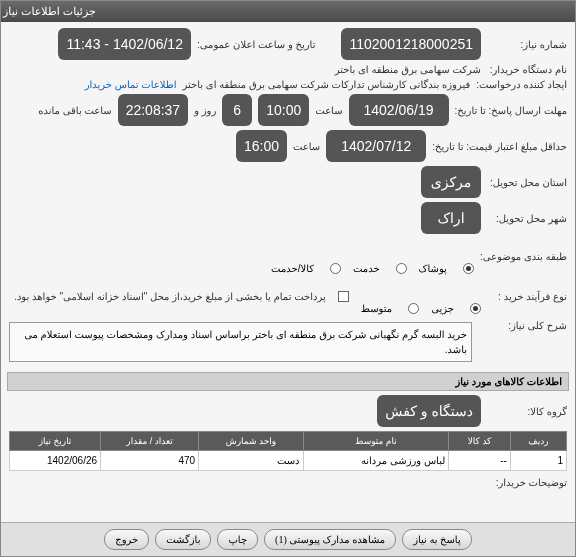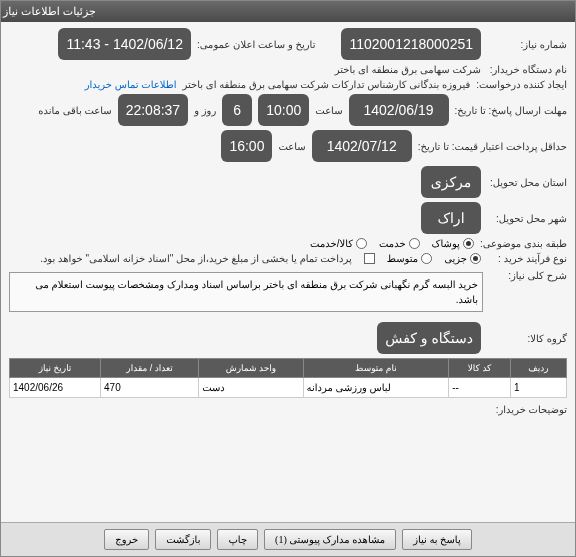--- a/index.html
+++ b/index.html
@@ -63,22 +63,23 @@
   cursor: pointer;
 }
 .radio-group {
   display: flex;
   gap: 12px;
   align-items: center;
 }
 .radio-item {
   display: flex;
   align-items: center;
-  gap: 3px;
-  font-size: 10px;
+  gap: 16px;
+  font-size: 10px;
+  margin-top: 25px;
 }
 .radio {
   width: 11px;
   height: 11px;
   border: 1px solid #666;
   border-radius: 50%;
   background: #fff;
   display: inline-block;
   position: relative;
 }
@@ -126,44 +127,44 @@
   color: #fff;
   padding: 4px 7px;
   border: 1px solid #888;
   font-weight: normal;
   font-size: 9px;
 }
 td {
   background: #fff;
   padding: 4px 3px;
   border: 1px solid #ccc;
-  text-align: left;
+  text-align: right;
 }
 .footer {
   display: flex;
   justify-content: center;
   gap: 6px;
   padding: 6px;
   background: #e0e0e0;
   border-top: 1px solid #aaa;
 }
 .btn {
   background: linear-gradient(#f8f8f8, #d8d8d8);
   border: 1px solid #888;
   padding: 4px 10px;
   font-size: 10px;
   cursor: pointer;
-  border-radius: 2px;
+  border-radius: 10px;
   font-family: Tahoma;
 }
 .sub-label { font-size: 10px; color: #333; }
 .group-row {
   display: flex;
   align-items: center;
-  gap: 4px;
+  gap: 15px;
   margin-bottom: 4px;
 }
 </style>
 </head>
 <body>
 
 <div class="window">
   <div class="title-bar">
     <span>جزئیات اطلاعات نیاز</span>
   </div>
@@ -193,21 +194,21 @@
       <span class="value-box">1402/06/19</span>
       <span class="sub-label">ساعت</span>
       <span class="value-box" style="min-width:50px">10:00</span>
       <span class="value-box" style="min-width:30px">6</span>
       <span class="sub-label">روز و</span>
       <span class="value-box" style="min-width:60px">22:08:37</span>
       <span class="sub-label">ساعت باقی مانده</span>
     </div>
 
     <div class="row">
-      <span class="label">حداقل پرداخت اعتبار قیمت: تا تاریخ:</span>
+      <span class="label">حداقل مبلغ اعتبار قیمت: تا تاریخ:</span>
       <span class="value-box">1402/07/12</span>
       <span class="sub-label">ساعت</span>
       <span class="value-box" style="min-width:50px">16:00</span>
     </div>
 
     <div class="row">
       <span class="label">استان محل تحویل:</span>
       <span class="value-box" style="min-width:60px">مرکزی</span>
     </div>
 
@@ -248,20 +249,21 @@
         <span class="checkbox"></span>
         <span class="sub-label">پرداخت تمام یا بخشی از مبلغ خرید،از محل "اسناد خزانه اسلامی" خواهد بود.</span>
       </div>
     </div>
 
     <div class="group-row" style="align-items:flex-start;margin-top:6px">
       <span class="label">شرح کلی نیاز:</span>
       <div class="desc-box" style="flex:1">خرید البسه گرم نگهبانی شرکت برق منطقه ای باختر براساس اسناد ومدارک ومشخصات پیوست استعلام می باشد.</div>
     </div>
 
+    <div class="section-header">اطلاعات کالاهای مورد نیاز</div>
 
     <div class="row">
       <span class="label">گروه کالا:</span>
       <span class="value-box">دستگاه و کفش</span>
     </div>
 
     <table>
       <thead>
         <tr>
           <th>ردیف</th>

